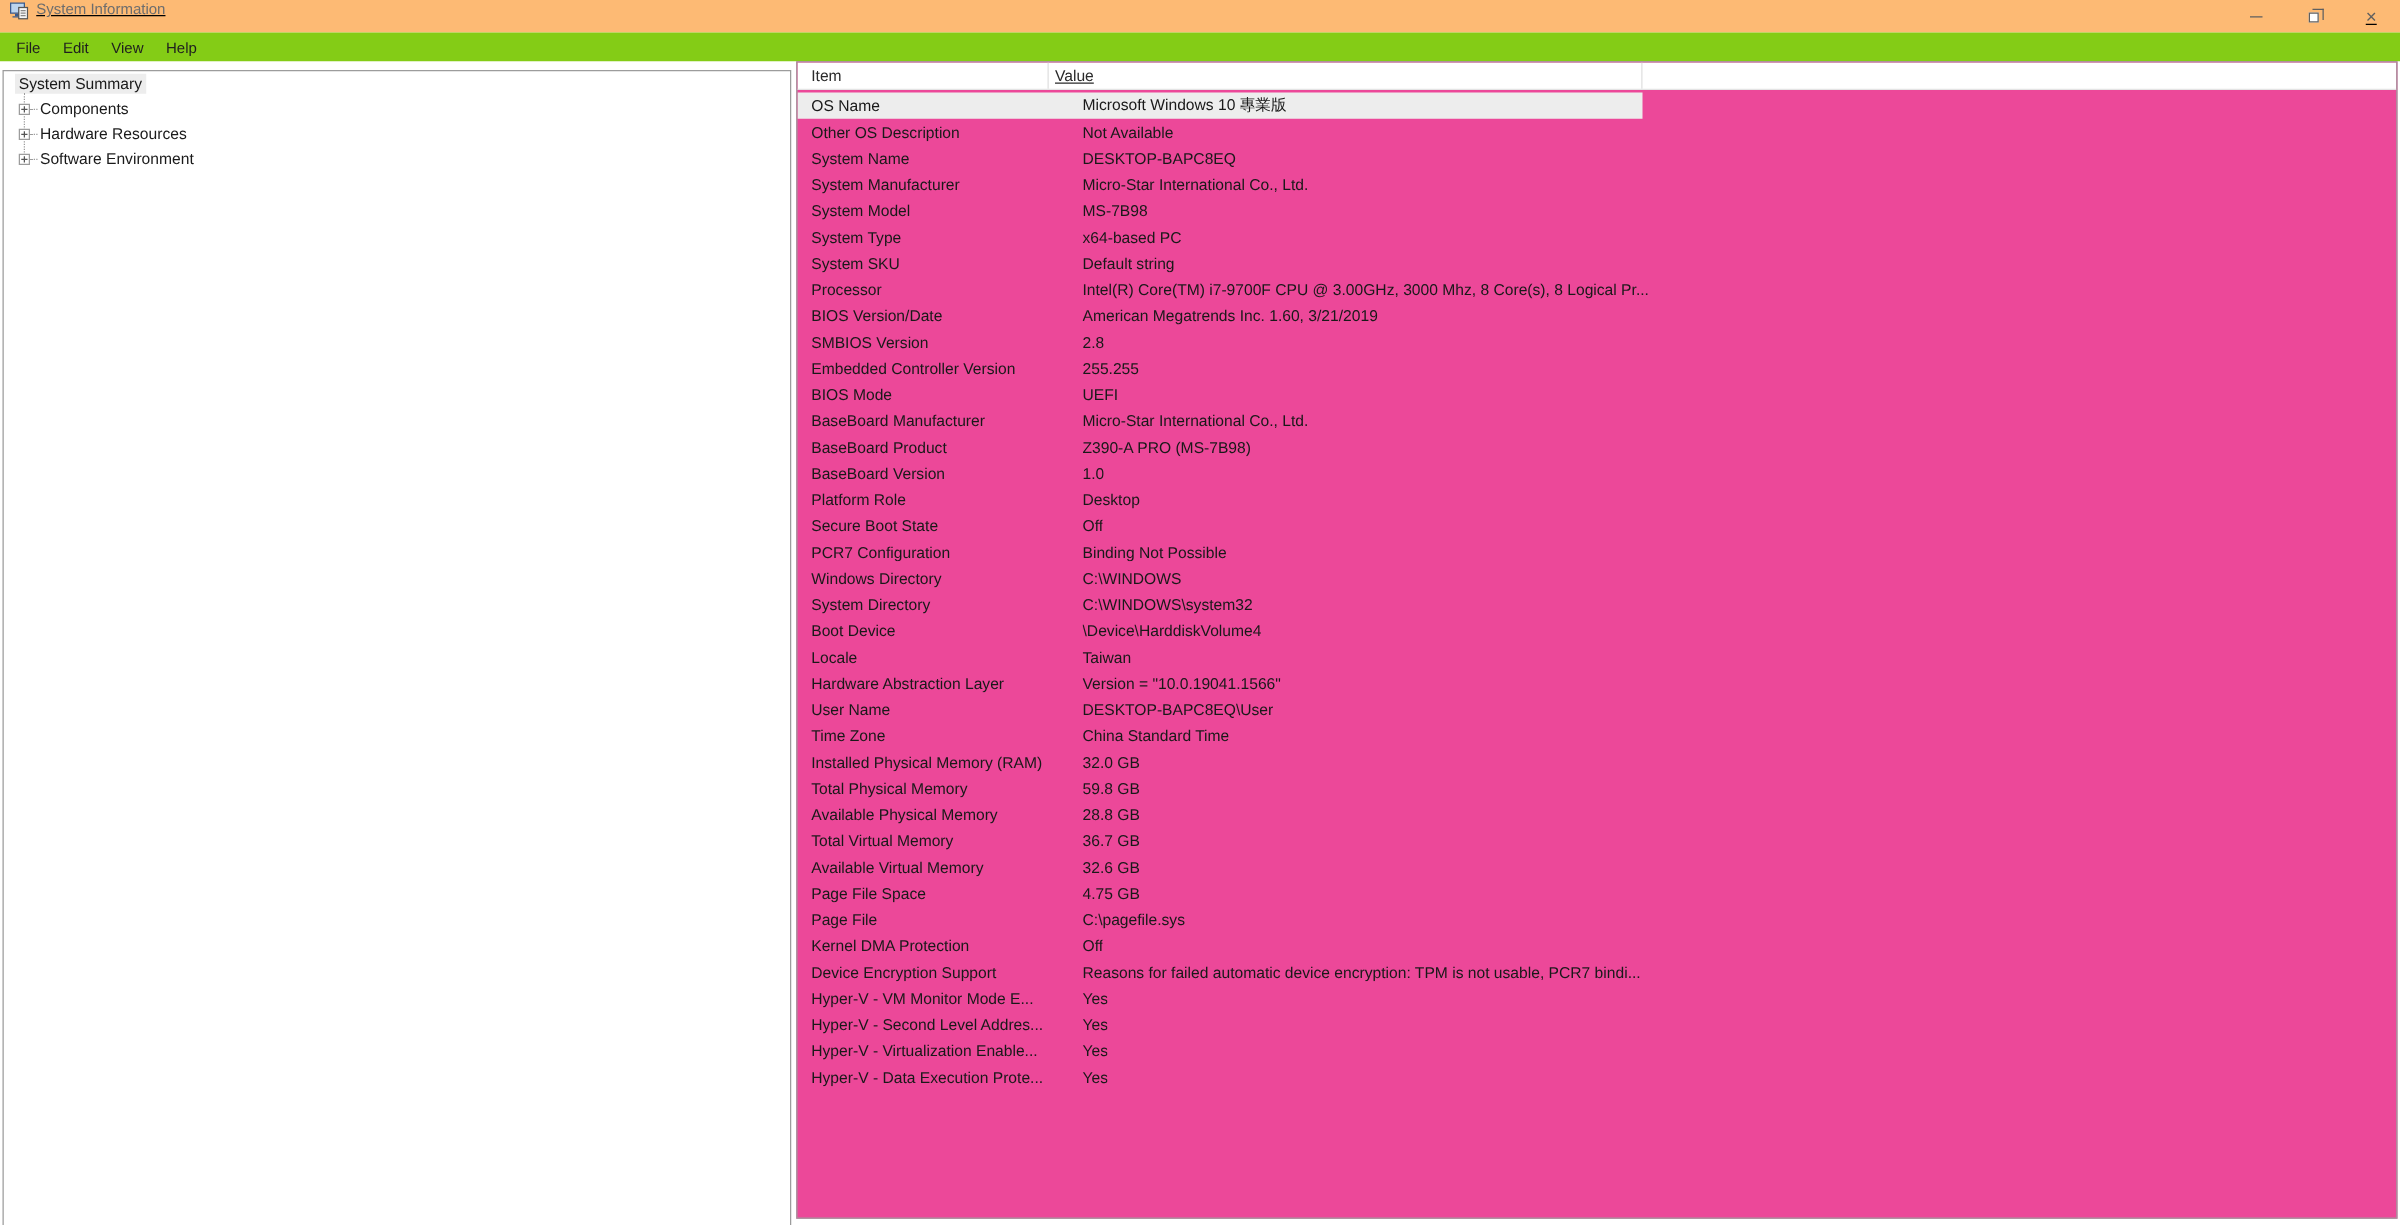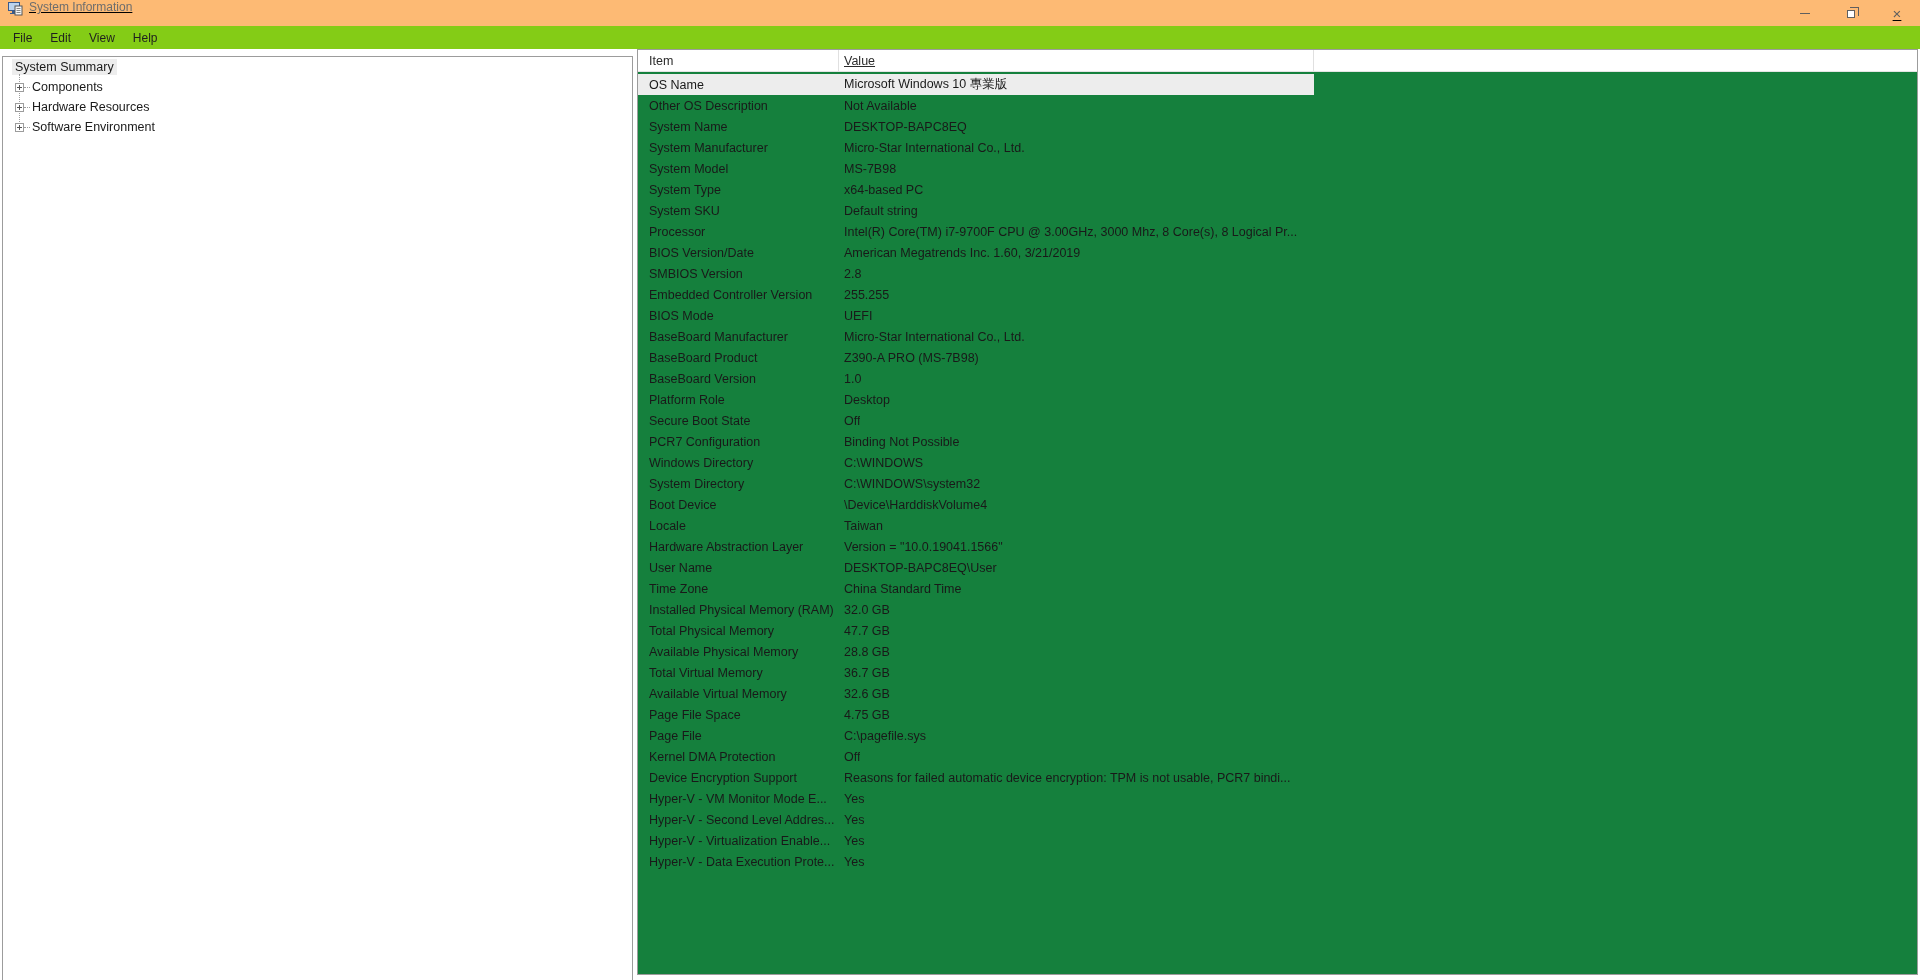--- a/index.html
+++ b/index.html
@@ -22,21 +22,21 @@
 
   
   .menubar { height:23px; display:flex; align-items:center; padding-left:4px;
              font-size:12px; color:#1f1f1f; background:#84cc16; }
   .menu-item { padding:3px 9px; }
 
   
   .left-panel  { position:absolute; left:2px;  top:56px; width:631px;  height:926px;
                  border:1px solid #9c9c9c; background:#fff; }
   .right-panel { position:absolute; left:637px; top:49px; width:1281px; height:926px;
-                 border:1px solid #9c9c9c; background:#15803d; overflow:hidden; }
+                 border:1px solid #9c9c9c; background:#ec4899; overflow:hidden; }
 
   
   .tree { position:relative; font-size:12.5px; color:#1a1a1a; }
   .tree-root-row { height:20px; display:flex; align-items:center; padding-left:9px; }
   .tree-root-label { background:#ededed; padding:1px 3px; }
   .tree-item { height:20px; display:flex; align-items:center; padding-left:12px; position:relative; }
   .expander { width:9px; height:9px; border:1px solid #9c9c9c; background:#fff; position:relative;
               flex:0 0 auto; z-index:2; }
   .expander::before { content:""; position:absolute; left:1px; top:3px; width:5px; height:1px; background:#555; }
   .expander::after  { content:""; position:absolute; left:3px; top:1px; width:1px; height:5px; background:#555; }
@@ -51,21 +51,21 @@
   .hcell { display:flex; align-items:center; border-right:1px solid #e0e0e0; }
   .hcell-item  { width:201px; padding-left:11px; }
   .hcell-value { width:475px; padding-left:5px;text-decoration:underline; }
   .hcell-filler { flex:1; border-right:none; }
 
   
   .rows { margin-top:2px; }
   .row { height:21px; display:flex; align-items:center; font-size:12.5px; color:#191919;
          white-space:nowrap; }
   .row.selected { background:#ededed; width:676px; }
-  .cell-item  { width:206px; padding-left:11px; overflow:hidden; flex:0 0 auto; }
+  .cell-item  { width:228px; padding-left:11px; overflow:hidden; flex:0 0 auto; }
   .cell-value { overflow:hidden; }
 </style>
 </head>
 <body>
 
 <div class="titlebar">
   <span class="app-icon">
     <svg width="16" height="16" viewBox="0 0 16 16">
       <rect x="1" y="2" width="12" height="9" fill="#3a5a8c"></rect>
       <rect x="2" y="3" width="10" height="7" fill="#bcd4ee"></rect>
@@ -260,21 +260,21 @@
     <span class="cell-value">China Standard Time</span>
   </div>
 
   <div class="row">
     <span class="cell-item">Installed Physical Memory (RAM)</span>
     <span class="cell-value">32.0 GB</span>
   </div>
 
   <div class="row">
     <span class="cell-item">Total Physical Memory</span>
-    <span class="cell-value">47.7 GB</span>
+    <span class="cell-value">59.8 GB</span>
   </div>
 
   <div class="row">
     <span class="cell-item">Available Physical Memory</span>
     <span class="cell-value">28.8 GB</span>
   </div>
 
   <div class="row">
     <span class="cell-item">Total Virtual Memory</span>
     <span class="cell-value">36.7 GB</span>

